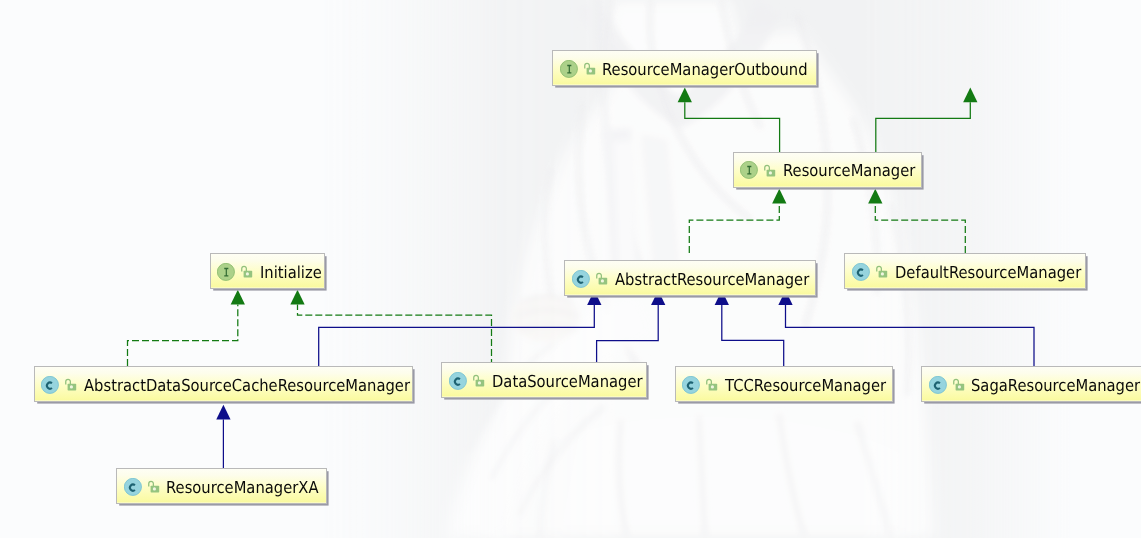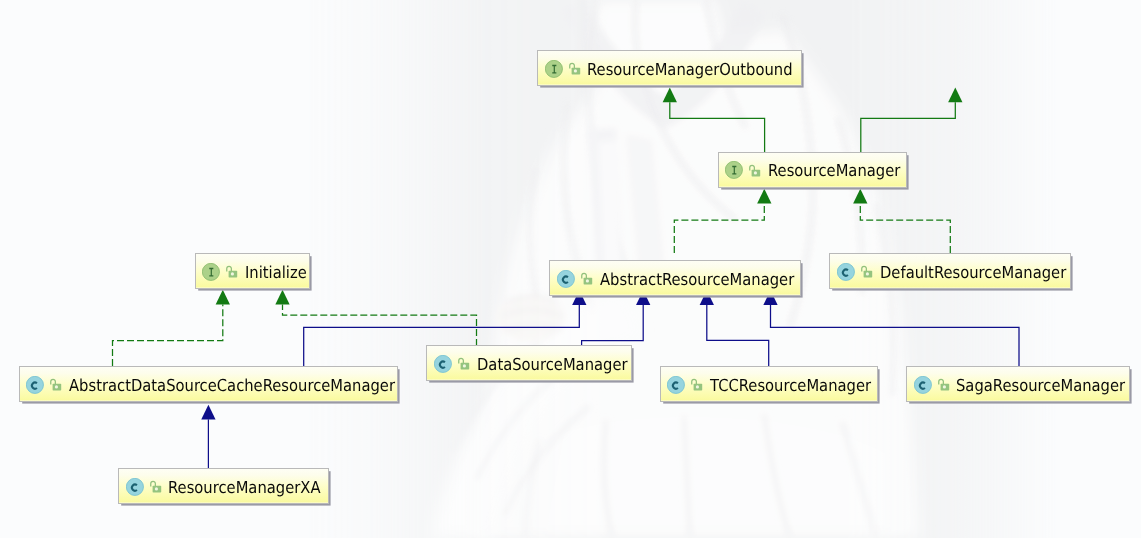--- a/index.html
+++ b/index.html
@@ -1,21 +1,21 @@
 <!DOCTYPE html>
 <html><head>
 <meta charset="utf-8">
 <title>UML Class Diagram</title>
 <style>
   html,body{margin:0;padding:0;}
   body{width:1141px;height:538px;overflow:hidden;background:#fbfcfd;
        font-family:"DejaVu Sans",sans-serif;
        -webkit-font-smoothing:antialiased;
        text-rendering:geometricPrecision;}
-  #canvas{position:relative;width:925px;height:538px;}
+  #canvas{position:relative;width:925px;height:538px;margin-left:15px;}
   #wm{position:absolute;inset:0;z-index:0;}
   #edges{position:absolute;left:0;top:0;z-index:1;}
   .node{position:absolute;z-index:2;box-sizing:border-box;
         border:1px solid #b9b9b9;
         background:linear-gradient(180deg,#fefef4 0%,#fdfdec 18%,#fefecc 48%,#fbfba8 88%,#fafaa0 97%,#fdfddc 100%);
         box-shadow:2.4px 2.4px 0 -0.8px #9a9aa6;}
   .icon{position:absolute;left:6.7px;top:8.9px;line-height:0;}
   .lock{position:absolute;left:29.5px;top:11.1px;line-height:0;}
   .nlabel{position:absolute;left:49.2px;top:10.9px;
           white-space:nowrap;color:#0a0a0a;font-size:16.5px;line-height:1;
@@ -220,21 +220,21 @@
           <circle cx="8.9" cy="8.9" r="8.55" fill="#96d4de" stroke="#79c3d2" stroke-width="0.9"></circle>
           <path d="M10.95 7.26 A3.05 3.05 0 1 0 10.95 11.94" fill="none" stroke="#1d6272" stroke-width="2.05"></path>
         </svg></span>
       <span class="lock"><svg width="14" height="14" viewBox="0 0 14 14">
           <path d="M1.75 6.6 V3.6 a2.3 2.3 0 0 1 4.6 0 V6.0" fill="none" stroke="#91c07c" stroke-width="1.25" stroke-linecap="butt"></path>
           <rect x="3.6" y="5.85" width="8.6" height="6.65" rx="0.7" fill="#95c47f"></rect>
           <circle cx="7.4" cy="8.9" r="1.6" fill="#f0f6e0"></circle>
         </svg></span>
       <span class="nlabel">DefaultResourceManager</span>
     </div>
-    <div class="node" style="left: 426.4px; top: 345px; width: 205.4px; height: 36px; padding-left: 34px;">
+    <div class="node" style="left: 426.4px; top: 362px; width: 205.4px; height: 36px; padding-left: 34px;">
       <span class="icon"><svg width="18" height="18" viewBox="0 0 18 18">
           <circle cx="8.9" cy="8.9" r="8.55" fill="#96d4de" stroke="#79c3d2" stroke-width="0.9"></circle>
           <path d="M10.95 7.26 A3.05 3.05 0 1 0 10.95 11.94" fill="none" stroke="#1d6272" stroke-width="2.05"></path>
         </svg></span>
       <span class="lock"><svg width="14" height="14" viewBox="0 0 14 14">
           <path d="M1.75 6.6 V3.6 a2.3 2.3 0 0 1 4.6 0 V6.0" fill="none" stroke="#91c07c" stroke-width="1.25" stroke-linecap="butt"></path>
           <rect x="3.6" y="5.85" width="8.6" height="6.65" rx="0.7" fill="#95c47f"></rect>
           <circle cx="7.4" cy="8.9" r="1.6" fill="#f0f6e0"></circle>
         </svg></span>
       <span class="nlabel">DataSourceManager</span>
@@ -256,21 +256,21 @@
           <circle cx="8.9" cy="8.9" r="8.55" fill="#96d4de" stroke="#79c3d2" stroke-width="0.9"></circle>
           <path d="M10.95 7.26 A3.05 3.05 0 1 0 10.95 11.94" fill="none" stroke="#1d6272" stroke-width="2.05"></path>
         </svg></span>
       <span class="lock"><svg width="14" height="14" viewBox="0 0 14 14">
           <path d="M1.75 6.6 V3.6 a2.3 2.3 0 0 1 4.6 0 V6.0" fill="none" stroke="#91c07c" stroke-width="1.25" stroke-linecap="butt"></path>
           <rect x="3.6" y="5.85" width="8.6" height="6.65" rx="0.7" fill="#95c47f"></rect>
           <circle cx="7.4" cy="8.9" r="1.6" fill="#f0f6e0"></circle>
         </svg></span>
       <span class="nlabel">SagaResourceManager</span>
     </div>
-    <div class="node" style="left: 118px; top: 468.1px; width: 210.7px; height: 36px;">
+    <div class="node" style="left: 101px; top: 468.1px; width: 210.7px; height: 36px;">
       <span class="icon"><svg width="18" height="18" viewBox="0 0 18 18">
           <circle cx="8.9" cy="8.9" r="8.55" fill="#96d4de" stroke="#79c3d2" stroke-width="0.9"></circle>
           <path d="M10.95 7.26 A3.05 3.05 0 1 0 10.95 11.94" fill="none" stroke="#1d6272" stroke-width="2.05"></path>
         </svg></span>
       <span class="lock"><svg width="14" height="14" viewBox="0 0 14 14">
           <path d="M1.75 6.6 V3.6 a2.3 2.3 0 0 1 4.6 0 V6.0" fill="none" stroke="#91c07c" stroke-width="1.25" stroke-linecap="butt"></path>
           <rect x="3.6" y="5.85" width="8.6" height="6.65" rx="0.7" fill="#95c47f"></rect>
           <circle cx="7.4" cy="8.9" r="1.6" fill="#f0f6e0"></circle>
         </svg></span>
       <span class="nlabel">ResourceManagerXA</span>

